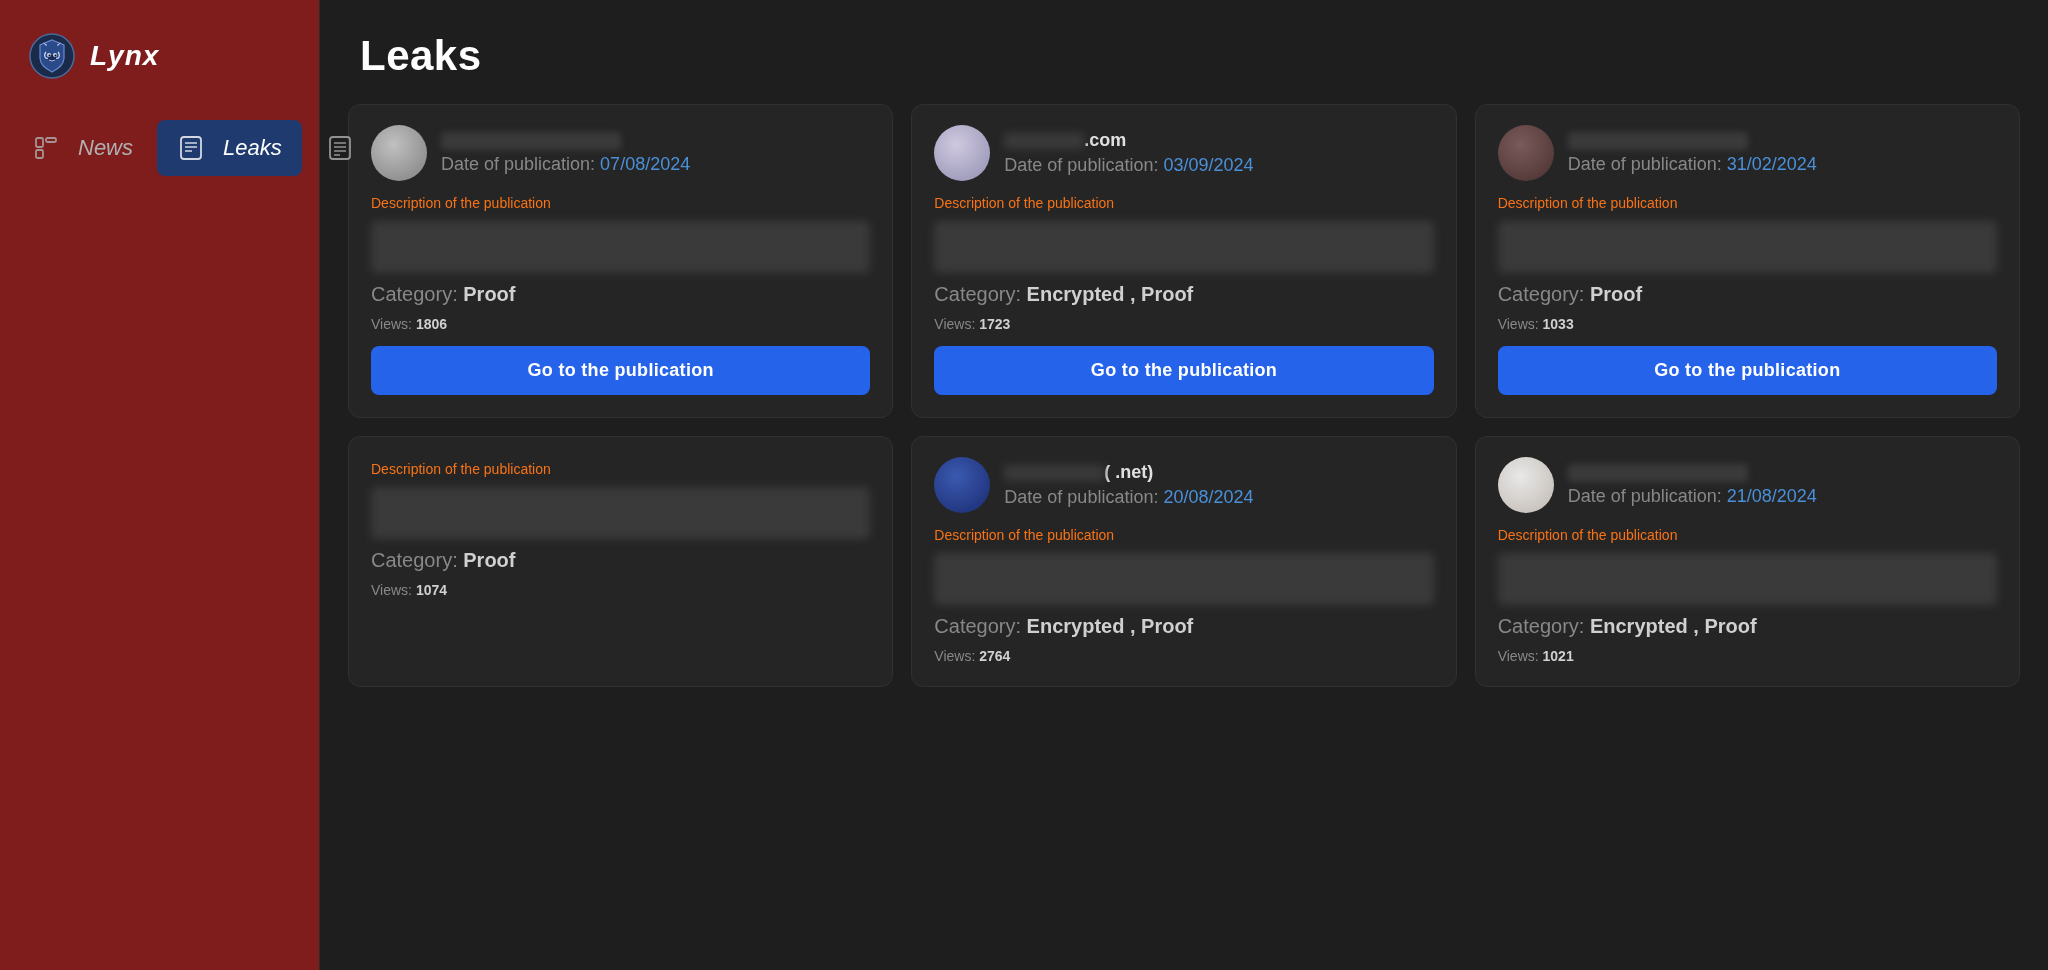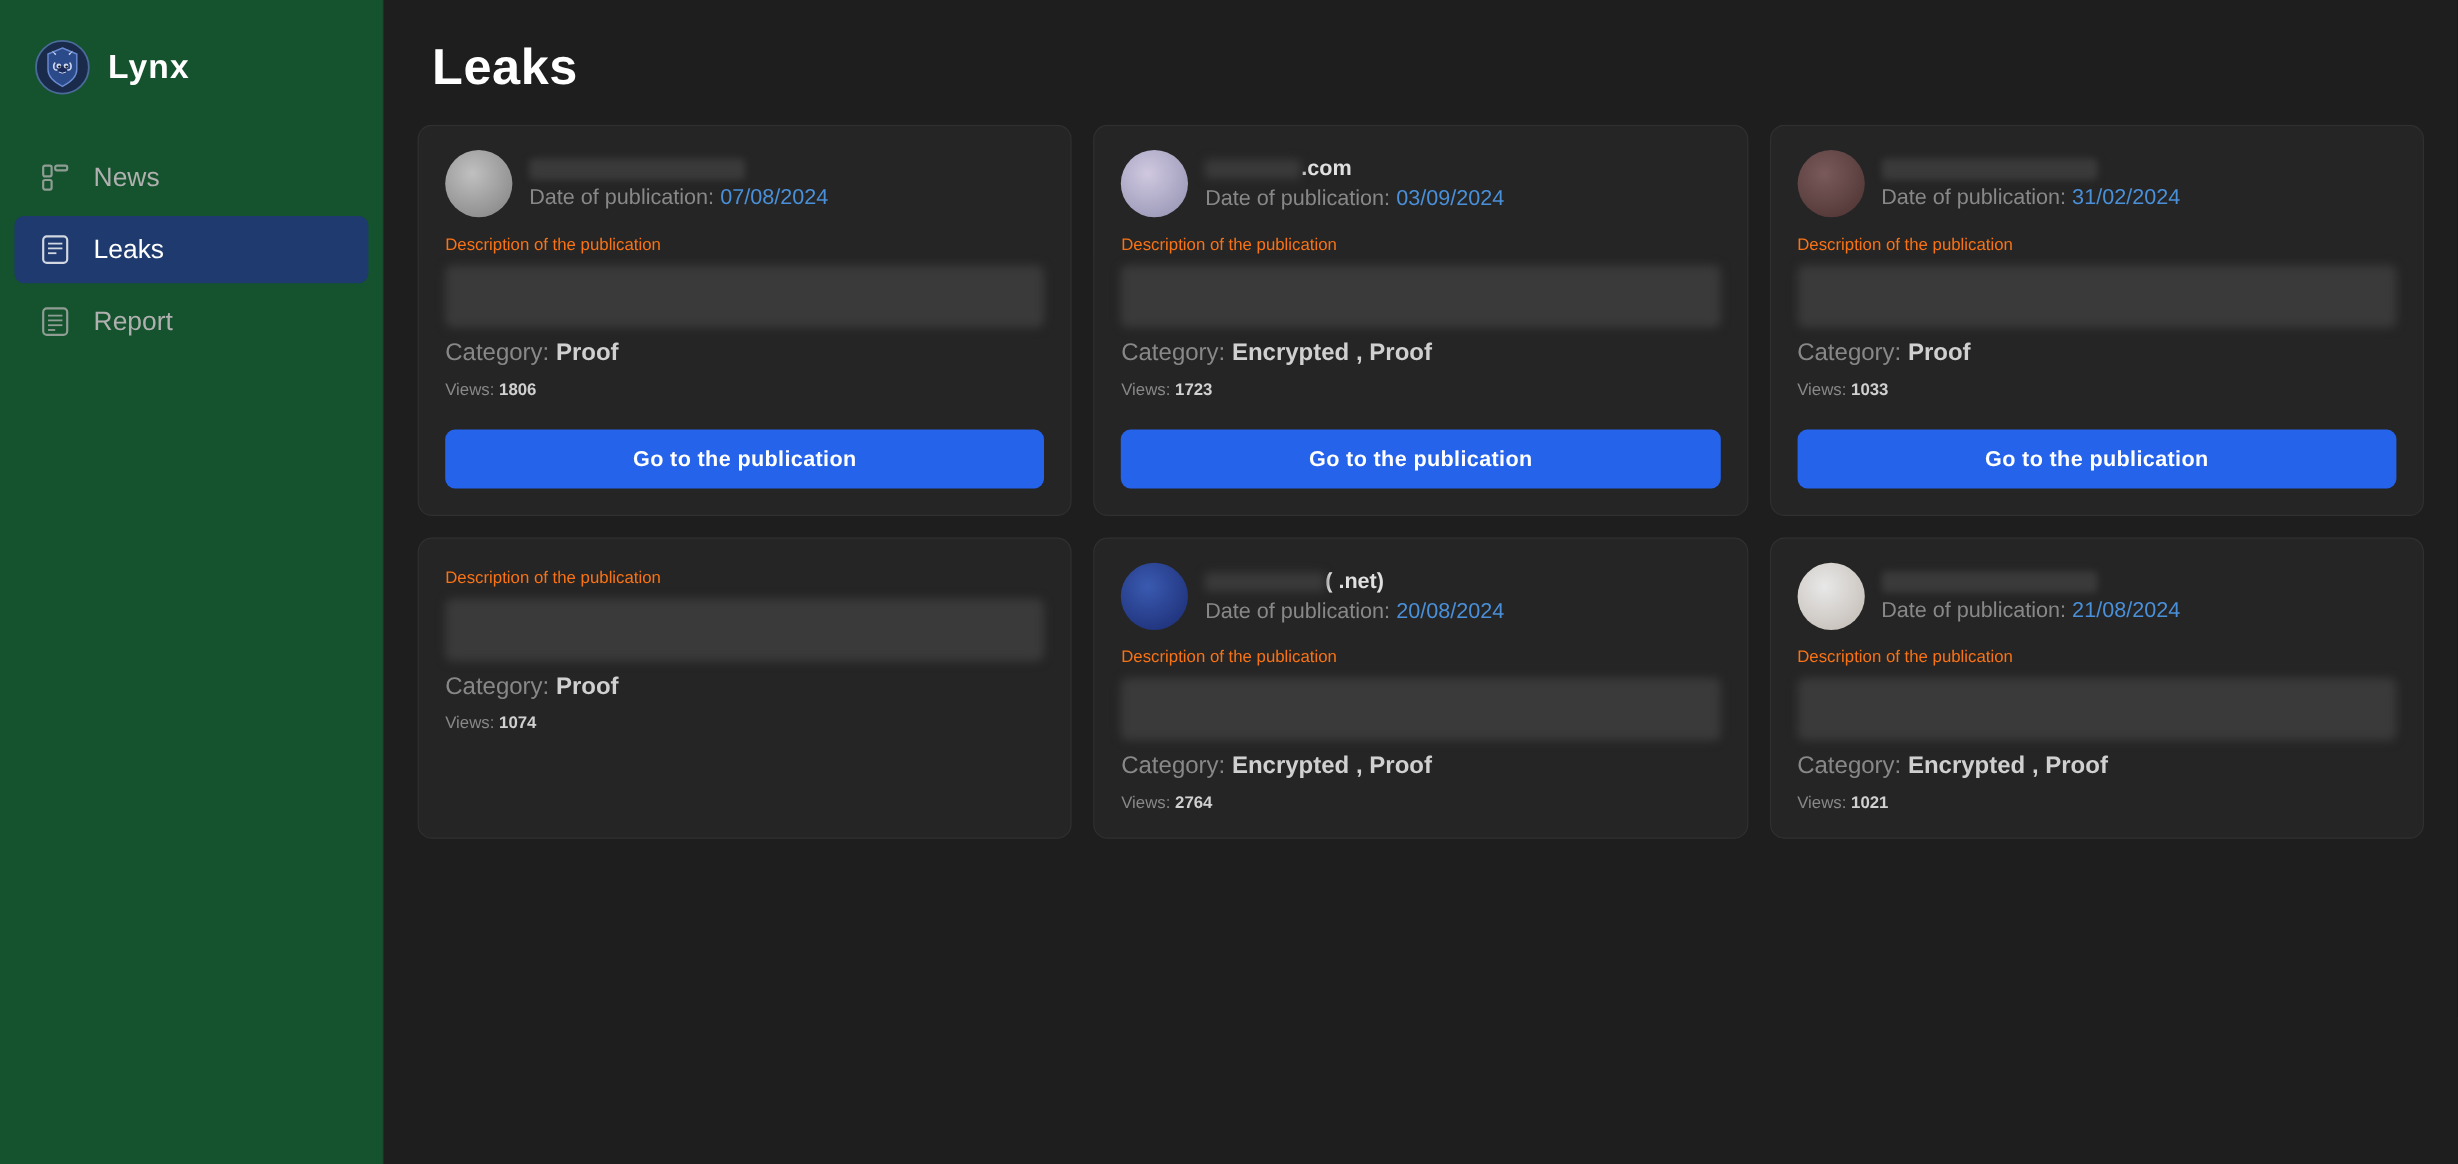--- a/index.html
+++ b/index.html
@@ -9,45 +9,45 @@
       font-family: 'Segoe UI', Arial, sans-serif;
       display: flex;
       height: 100vh;
       overflow: hidden;
     }
 
     
     .sidebar {
       width: 320px;
       min-width: 320px;
-      background: #14532d;
+      background: #7f1d1d;
       display: flex;
       flex-direction: column;
       padding: 0;
       border-right: 1px solid #2a2a2a;
+      font-style: italic;
     }
     .sidebar-logo {
       display: flex;
       align-items: center;
       gap: 14px;
       padding: 32px 28px 40px 28px;
     }
     .logo-icon {
       width: 48px;
       height: 48px;
     }
     .logo-text {
       font-size: 28px;
       font-weight: 600;
       color: #ffffff;
       letter-spacing: 1px;
     }
     .nav-items {
       display: flex;
-      flex-direction: column;
       gap: 4px;
       padding: 0 12px;
     }
     .nav-item {
       display: flex;
       align-items: center;
       gap: 18px;
       padding: 14px 20px;
       border-radius: 8px;
       cursor: pointer;
@@ -163,21 +163,21 @@
     .card-btn {
       background: #2563eb;
       color: #ffffff;
       border: none;
       border-radius: 8px;
       padding: 14px 0;
       font-size: 18px;
       font-weight: 600;
       cursor: pointer;
       width: 100%;
-      margin-top: 16px;
+      margin-top: 4px;
       transition: background 0.15s;
       letter-spacing: 0.3px;
     }
 
     
     .avatar-gray { background: radial-gradient(circle at 40% 35%, #c0c0c0, #808080); }
     .avatar-lavender { background: radial-gradient(circle at 40% 35%, #d0c8e0, #9090b0); }
     .avatar-brown { background: radial-gradient(circle at 40% 35%, #7a5a5a, #4a3030); }
     .avatar-green { background: radial-gradient(circle at 40% 35%, #4a8a4a, #2a5a2a); }
     .avatar-blue { background: radial-gradient(circle at 40% 35%, #3a5ab0, #1a2a70); }

